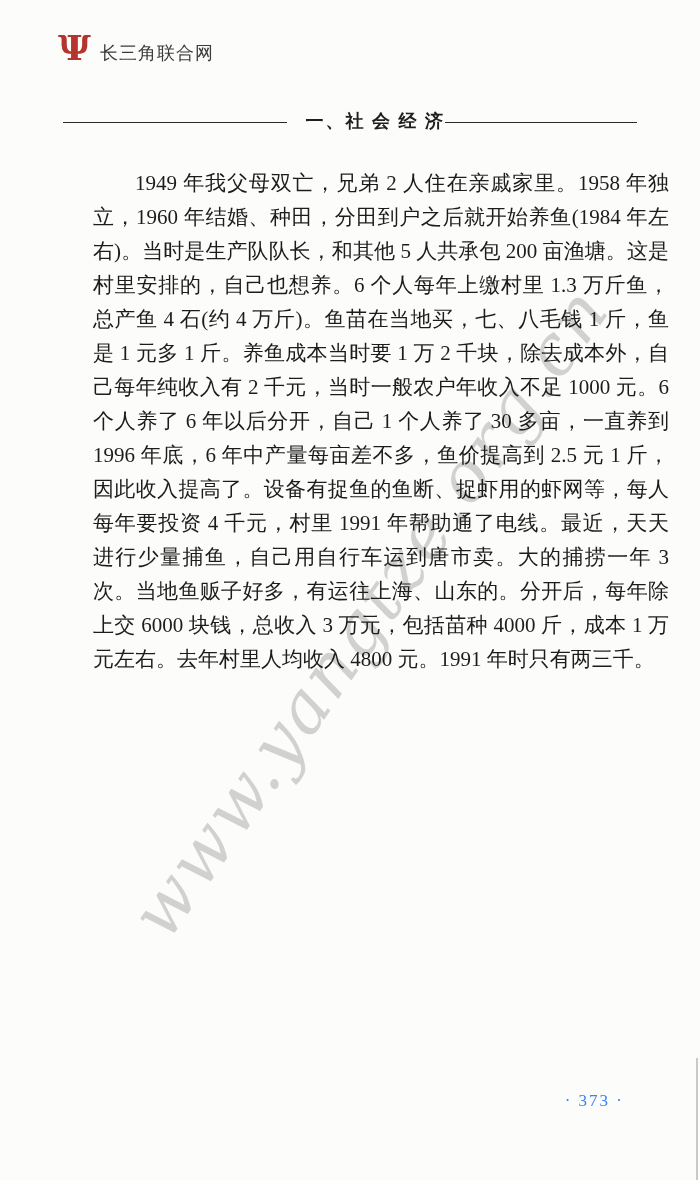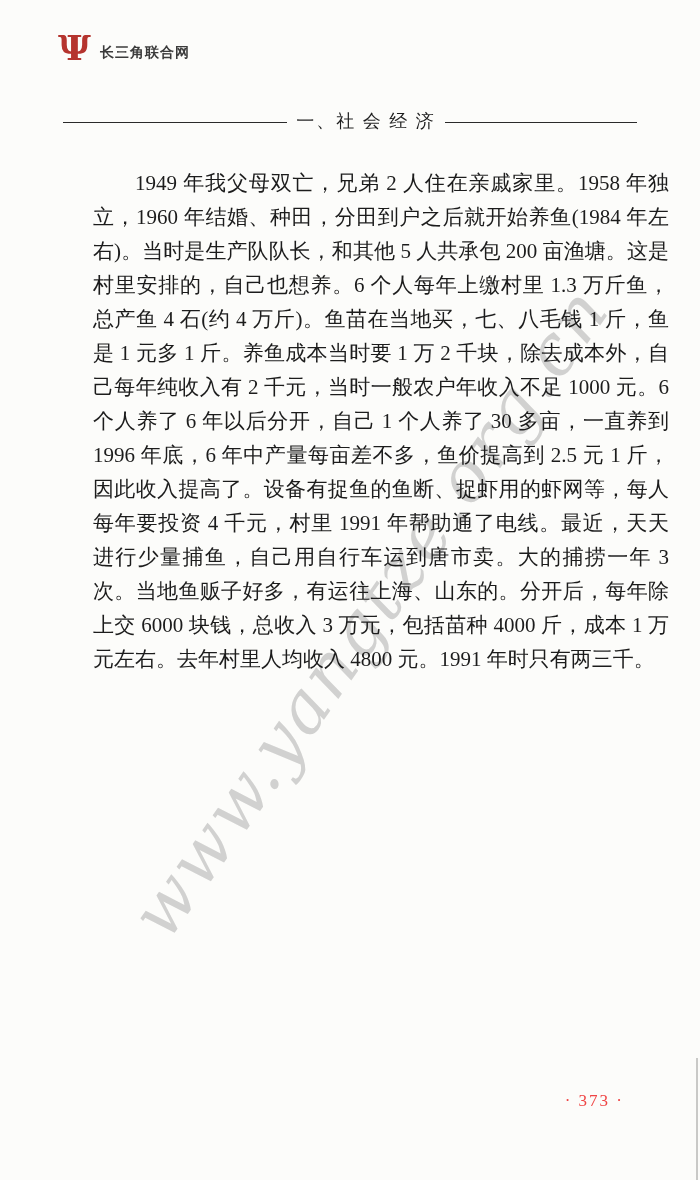--- a/index.html
+++ b/index.html
@@ -26,22 +26,22 @@
   .brand .logo-glyph {
     font-family: "DejaVu Serif", serif;
     font-size: 36px;
     line-height: 36px;
     font-weight: bold;
     color: #b5342e;
     transform: scaleY(0.95);
   }
   .brand .brand-text {
     font-family: "Liberation Sans", sans-serif;
-    font-size: 14px;
-    font-weight: bold;
+    font-size: 18px;
+    font-weight: normal;
     color: #3b3b3b;
     letter-spacing: 1px;
     padding-top: 10px;
     text-align: right;
   }
 
   
   .section-header {
     position: absolute;
     left: 63px;
@@ -52,23 +52,23 @@
   }
   .section-header .rule {
     height: 0;
     border-top: 1.6px solid #2a2a2a;
     flex: none;
   }
   .section-header .rule.left  { width: 224px; }
   .section-header .rule.right { width: 192px; }
   .section-header .title {
     flex: 1;
-    text-align: center;
+    text-align: right;
     font-size: 18px;
-    font-weight: normal;
+    font-weight: bold;
     color: #1e1e1e;
     letter-spacing: 2px;
     white-space: nowrap;
     transform: translateY(-1px);
   }
 
   
   .watermark {
     position: absolute;
     left: 370px;
@@ -104,21 +104,21 @@
     margin: 0;
   }
 
   
   .page-number {
     position: absolute;
     right: 76px;
     top: 1091px;
     font-size: 17px;
     letter-spacing: 2px;
-    color: #ef4444;
+    color: #3b82f6;
     z-index: 1;
   }
 
   
   .scan-edge {
     position: absolute;
     right: 2px;
     top: 1058px;
     width: 2px;
     height: 122px;

